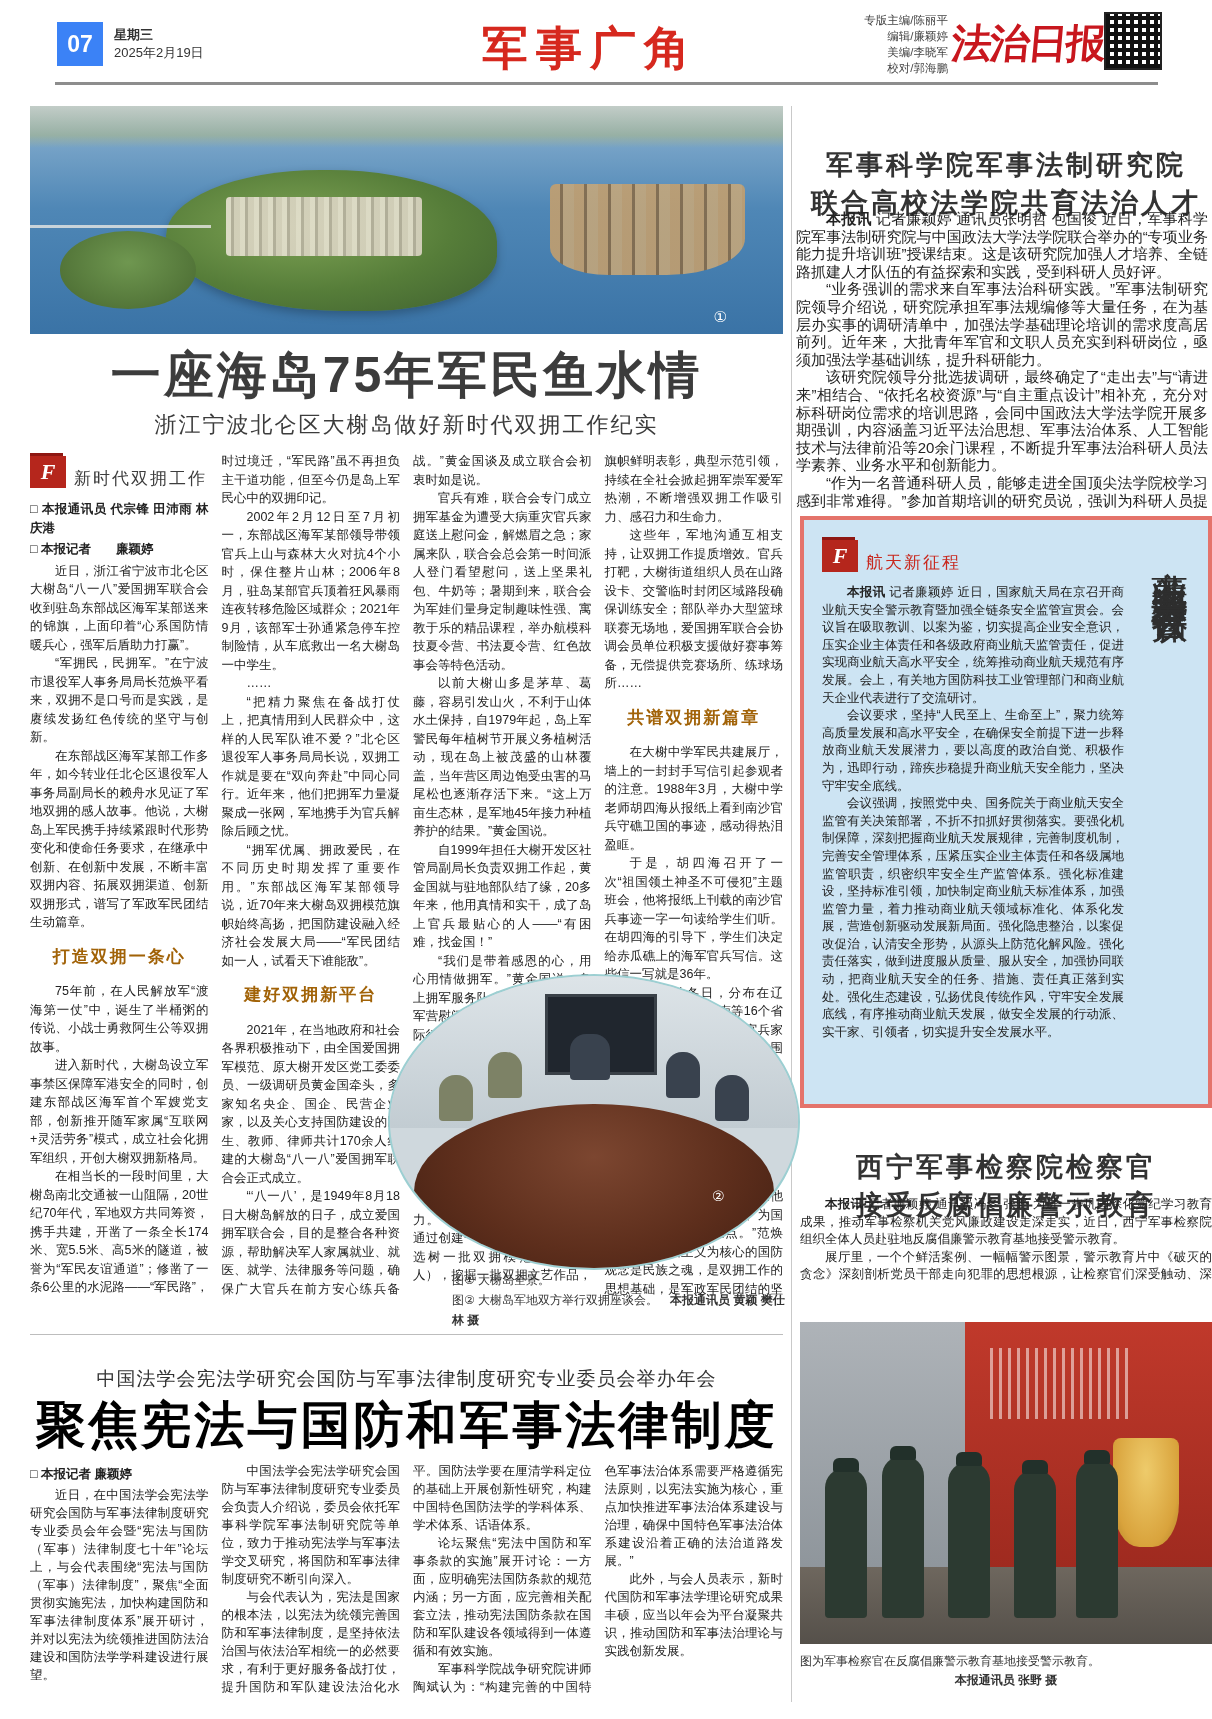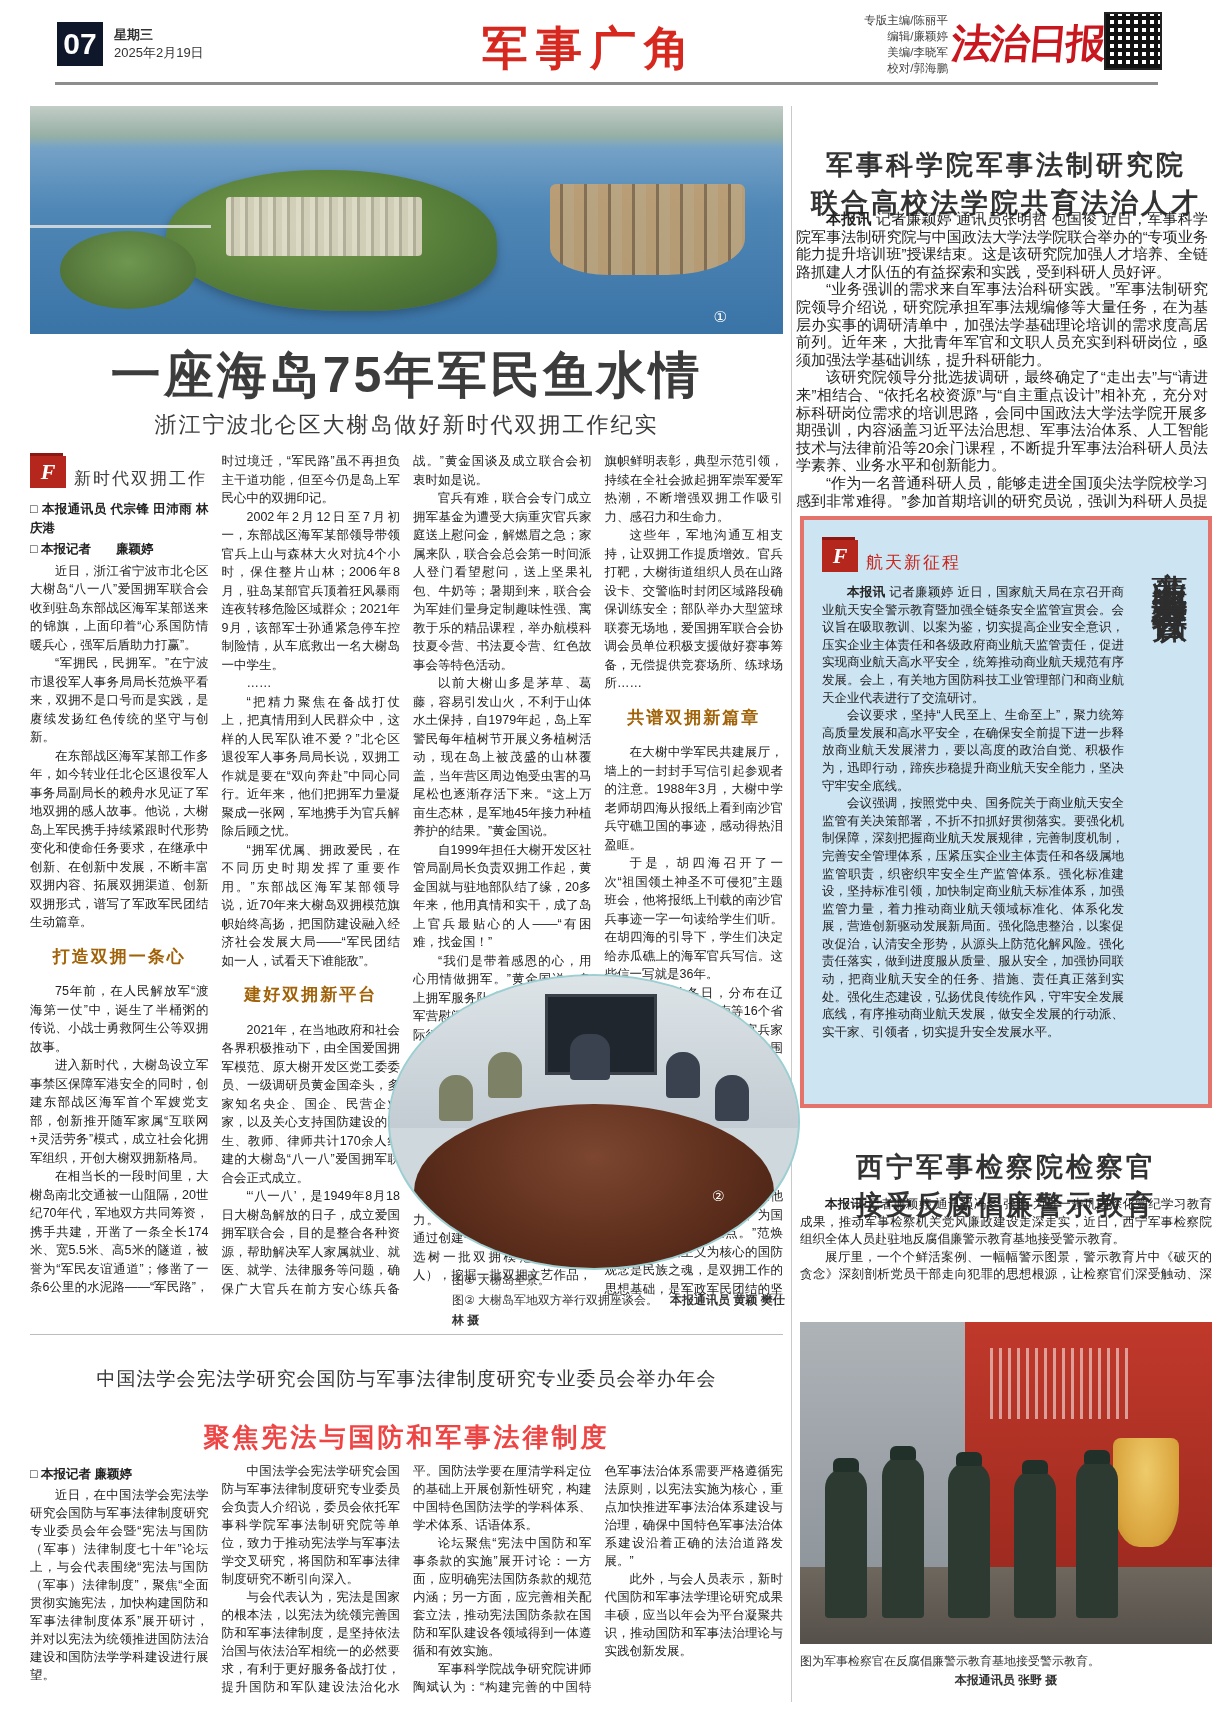--- a/index.html
+++ b/index.html
@@ -1,20 +1,20 @@
 <!DOCTYPE html>
 <html><head>
 <meta charset="utf-8">
 <style>
   html,body{margin:0;padding:0;background:#f2f2f2;}
   #page{position:relative;width:1212px;height:1719px;background:#ffffff;margin:0 auto;
         font-family:"Liberation Sans","DejaVu Sans",sans-serif;color:#222;overflow:hidden;}
   
-  .pgnum{position:absolute;left:57px;top:22px;width:46px;height:44px;background:#0f172a;color:#fff;
-         font-size:30px;font-weight:bold;display:flex;align-items:center;justify-content:center;}
+  .pgnum{position:absolute;left:57px;top:22px;width:46px;height:44px;background:#3b82f6;color:#fff;
+         font-size:23px;font-weight:bold;display:flex;align-items:center;justify-content:center;}
   .dateblk{position:absolute;left:114px;top:26px;font-size:13px;color:#333;line-height:18px;font-weight:bold;}
   .dateblk .d2{font-weight:normal;}
   .section-title{position:absolute;left:380px;top:18px;width:420px;text-align:center;
                  font-size:46px;font-weight:bold;color:#d6281e;letter-spacing:8px;}
   .credits{position:absolute;left:800px;top:12px;width:148px;text-align:right;font-size:11.5px;
            color:#444;line-height:16px;}
   .masthead{position:absolute;left:952px;top:16px;width:150px;font-size:40px;font-weight:bold;
             color:#c8171e;font-family:"Liberation Serif","DejaVu Serif",serif;
             transform:skewX(-5deg);letter-spacing:-2px;white-space:nowrap;}
   .qr{position:absolute;left:1104px;top:12px;width:54px;height:54px;border:2px solid #222;
@@ -73,21 +73,21 @@
   .photo-captions{position:absolute;left:452px;top:1270px;width:340px;font-size:12px;line-height:20px;
                   color:#333;z-index:4;}
   .photo-captions .credit{font-weight:bold;}
   
   .vrule{position:absolute;left:791px;top:106px;width:1px;height:1596px;background:#c9c9c9;}
   .hrule-bottom{position:absolute;left:30px;top:1334px;width:753px;border-top:1px solid #bdbdbd;}
   
   .bottom-kicker{position:absolute;left:30px;top:1366px;width:753px;text-align:center;
                  font-size:19px;color:#333;letter-spacing:1px;}
   .bottom-headline{position:absolute;left:30px;top:1392px;width:753px;text-align:center;
-                   font-size:26px;font-weight:bold;color:#ef4444;letter-spacing:3px;margin-top:28px;}
+                   font-size:50px;font-weight:bold;color:#000000;letter-spacing:3px;}
   .bottom-article{position:absolute;left:30px;top:1462px;width:753px;height:250px;
                   columns:4;column-gap:13px;column-fill:auto;font-size:12.5px;line-height:18px;
                   text-align:justify;overflow:hidden;}
   
   .r-head{position:absolute;left:800px;width:412px;text-align:center;font-size:27px;font-weight:600;
           color:#333;letter-spacing:3px;line-height:38px;}
   .r1-body{position:absolute;left:796px;top:210px;width:412px;height:298px;font-size:15px;
            line-height:17.6px;text-align:justify;overflow:hidden;}
   .space-box{position:absolute;left:800px;top:516px;width:412px;height:592px;box-sizing:border-box;
              background:#cde4f3;border:4px solid #e4736b;padding:16px 14px 12px 18px;

